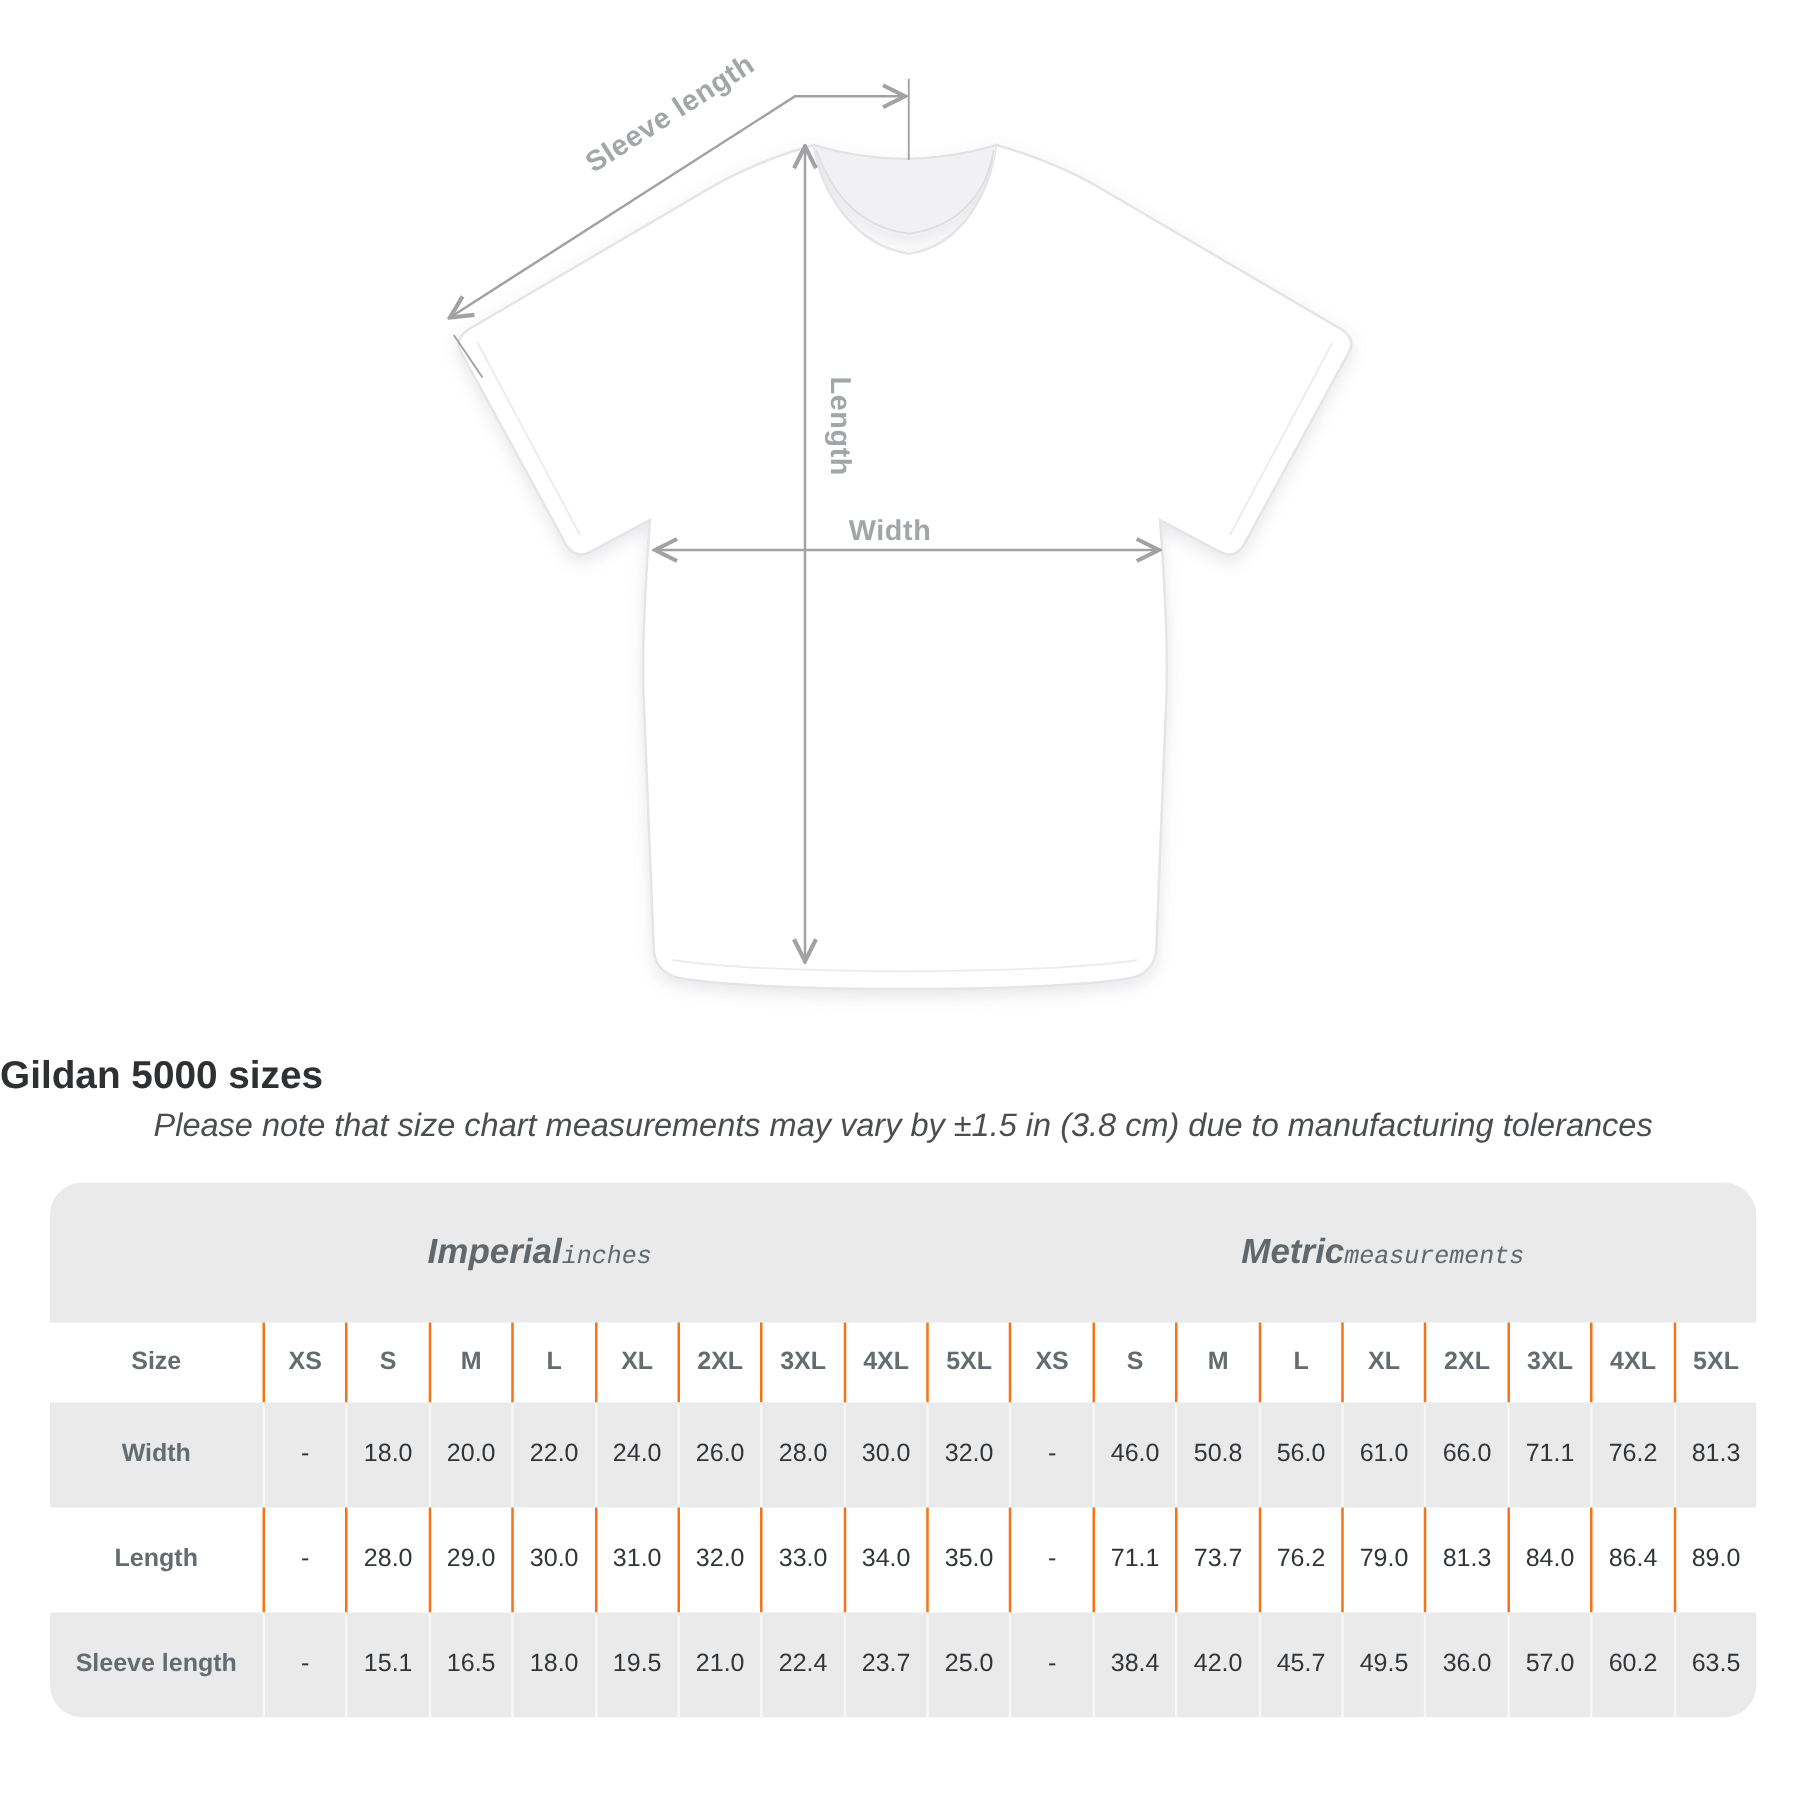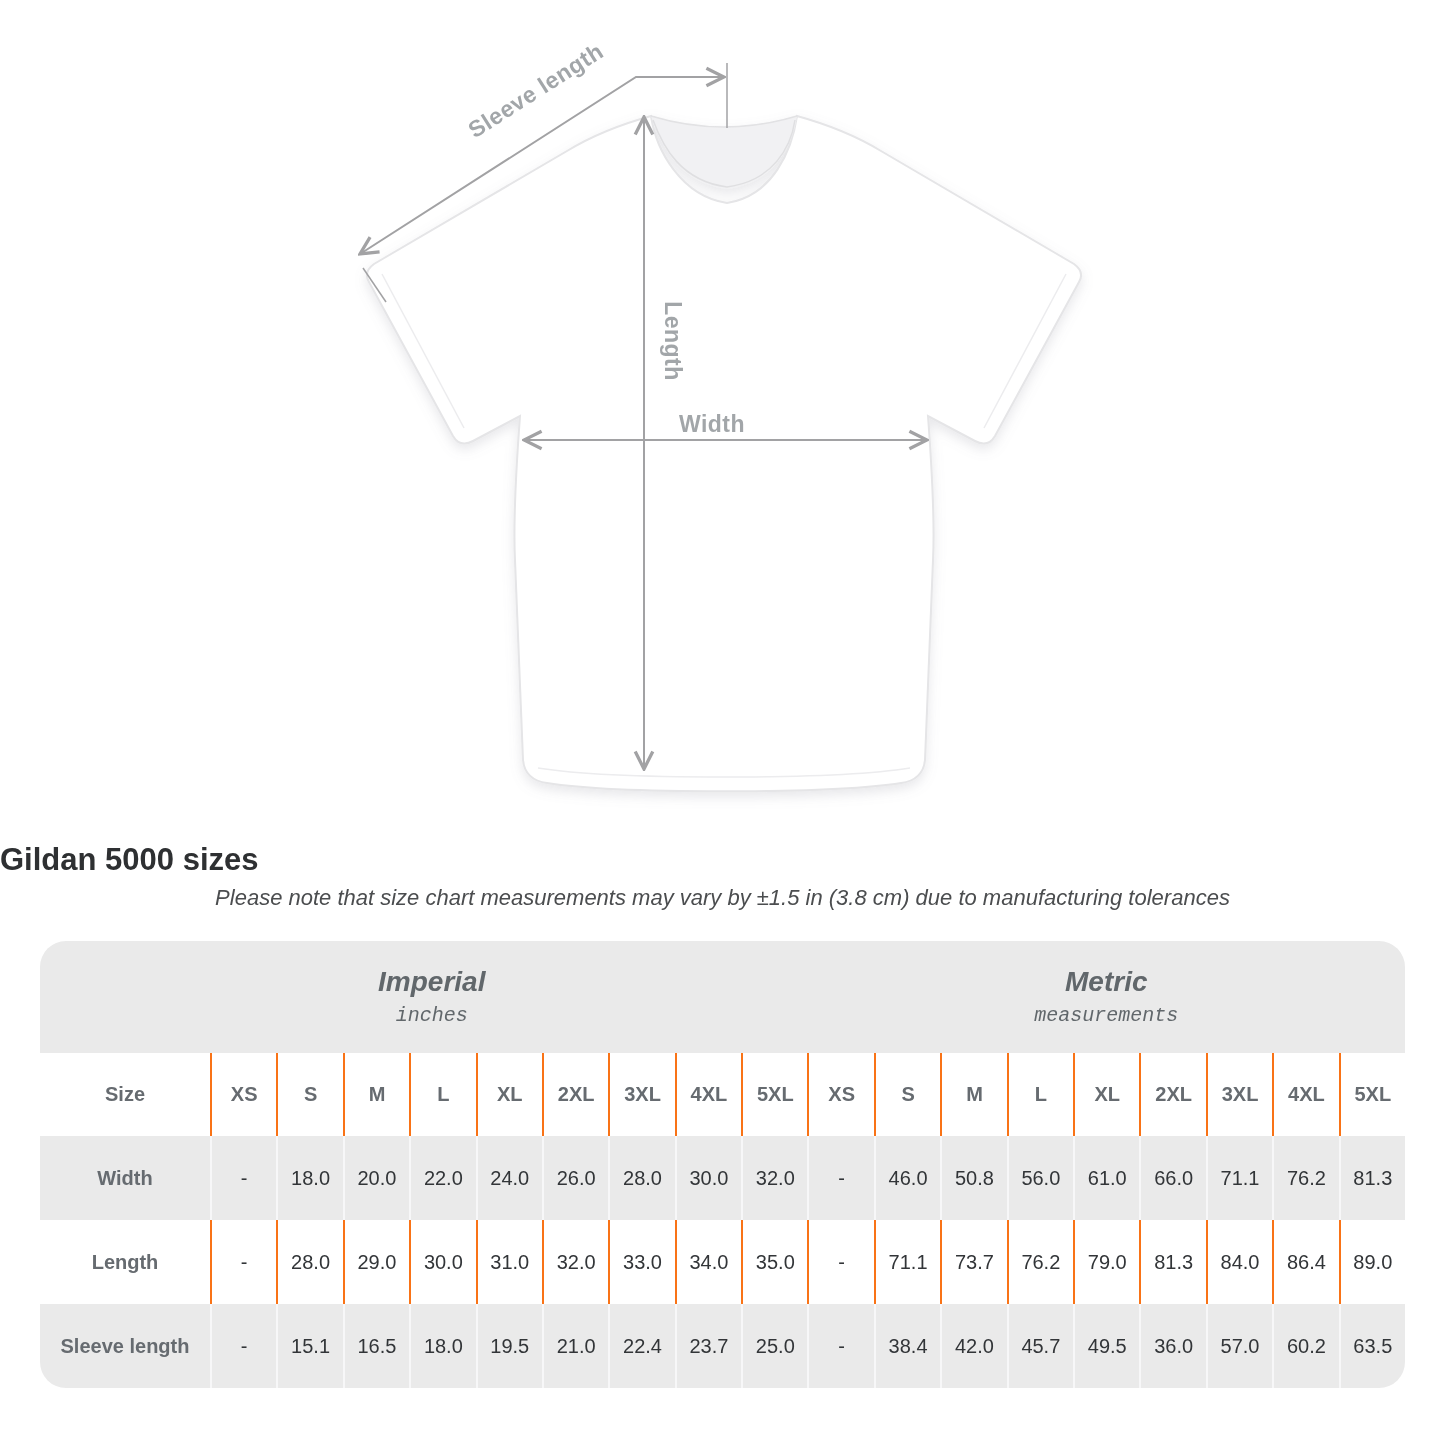--- a/index.html
+++ b/index.html
@@ -14,36 +14,36 @@
     font-family:"Liberation Sans",sans-serif;
     font-size:23px;font-weight:700;fill:#a2a6a9;letter-spacing:.5px;
   }
   
   .page-title{
     margin:14px 0 0;
     font-size:31px;font-weight:700;color:#2e3032;line-height:1.15;
   }
   .page-subtitle{
     margin:7px 0 0;text-align:center;
-    font-size:22px;font-style:italic;color:#4b4d4f;line-height:1.2;
+    font-size:26px;font-style:italic;color:#4b4d4f;line-height:1.2;
   }
   
   .size-table{
     width:1365px;margin:30px auto 0;
     border-radius:26px;overflow:hidden;background:#ffffff;
   }
   .trow{display:grid;grid-template-columns:170px repeat(18,1fr);}
   .trow>div{display:flex;align-items:center;justify-content:center;}
   .band{background:#eaeaea;}
-  .band>div{flex-direction:column;height:112px;}
+  .band>div{flex-direction:row;height:112px;}
   .g1{grid-column:1/11;padding-left:16px;}
   .g2{grid-column:11/20;}
   .group-label{font-size:28px;font-weight:700;font-style:italic;color:#61676b;line-height:1.1;}
   .group-sub{font-size:20px;font-style:italic;color:#61676b;margin-top:7px;font-family:Liberation Mono, monospace;}
-  .hrow>div{height:83px;}
+  .hrow>div{height:64px;}
   .drow>div{height:84px;}
   .rg{background:#eaeaea;}
   .hrow>div+div,.rw>div+div{border-left:2px solid #f97316;}
   .rg>div+div{border-left:2px solid #f7f7f8;}
   .lab{font-size:20px;font-weight:700;color:#666b70;}
   .val{font-size:20px;color:#323538;}
 </style>
 </head>
 <body>
 

